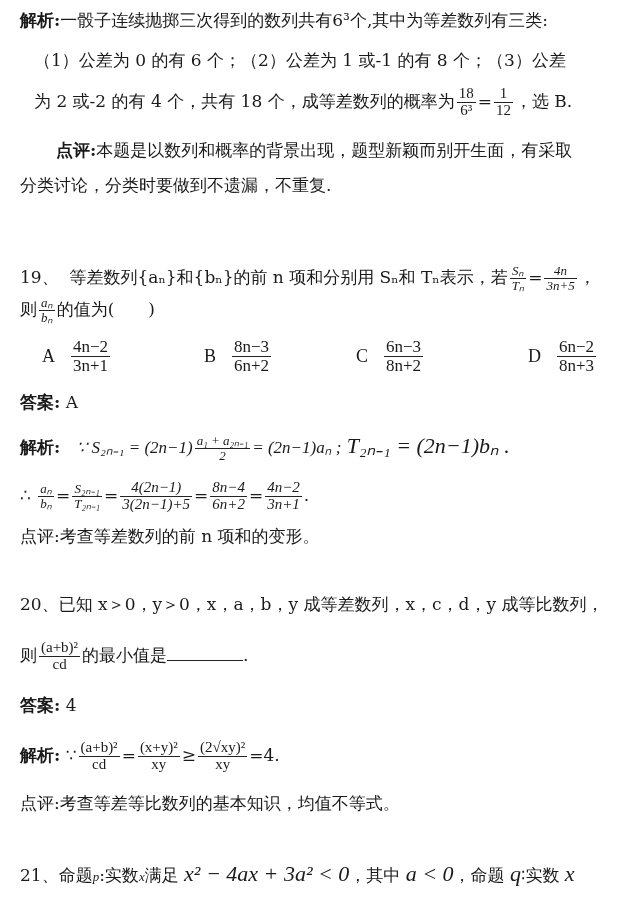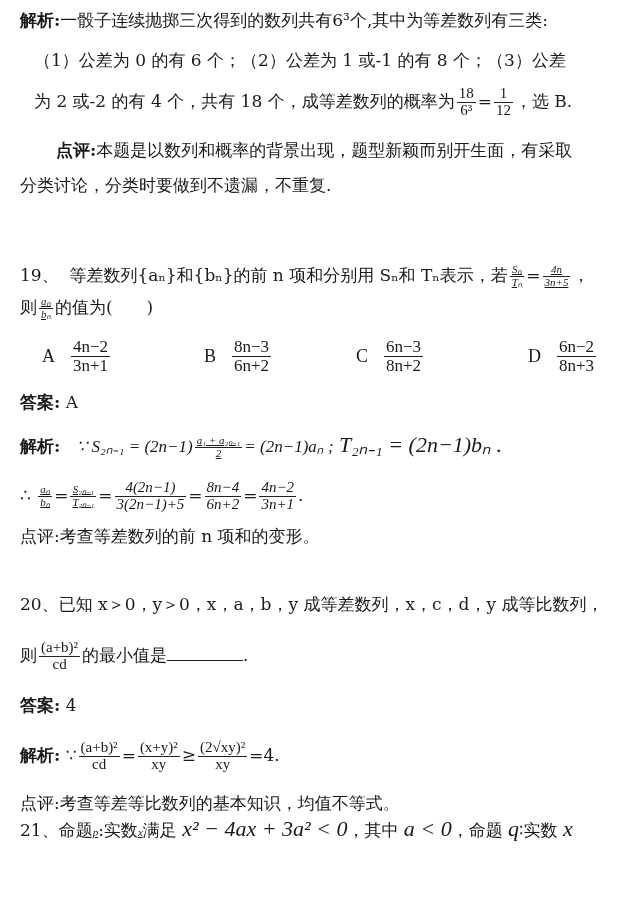--- a/index.html
+++ b/index.html
@@ -7,21 +7,21 @@
     width: 640px; height: 905px; overflow: hidden; position: relative;
     font-family: "DejaVu Serif", "Liberation Serif", serif;
     color: #1a1a1a; font-size: 17px;
   }
   .line { position: absolute; left: 20px; white-space: nowrap; line-height: 1; }
   .b { font-weight: bold; }
   .it { font-style: italic; font-family: "Liberation Serif", serif; }
   .frac { display: inline-block; vertical-align: middle; text-align: center; font-family: "Liberation Serif", serif; margin: 0 2px; }
   .frac > span { display: block; padding: 0 2px; line-height: 1.05; }
   .frac > span.num { border-bottom: 1px solid #222; }
-  .fs13 { font-size: 11px; text-decoration: underline; }
+  .fs13 { font-size: 13px; }
   .fs15 { font-size: 15px; }
   .fs17 { font-size: 17px; }
   .opt { position: absolute; top: 338px; display: flex; align-items: center; gap: 14px; font-family: "Liberation Serif", serif; font-size: 18px; }
   .blank { display: inline-block; width: 76px; border-bottom: 1px solid #222; height: 14px; vertical-align: baseline; }
   .big { font-size: 22px; font-family: "Liberation Serif", serif; }
 </style>
 </head>
 <body>
 
 <div class="line" style="top:12px;">
@@ -95,19 +95,19 @@
 <div class="line" style="top:697px;">
   <span class="b">答案:</span> <span>4</span>
 </div>
 <div class="line" style="top:740px;">
   <span class="b">解析:</span>&nbsp;<span>∵</span><span class="frac fs15"><span class="num">(a+b)²</span><span>cd</span></span><span>=</span><span class="frac fs15"><span class="num">(x+y)²</span><span>xy</span></span><span>≥</span><span class="frac fs15"><span class="num">(2√xy)²</span><span>xy</span></span><span>=4.</span>
 </div>
 <div class="line" style="top:795px;text-align:right;">
   <span>点评:</span><span>考查等差等比数列的基本知识，均值不等式。</span>
 </div>
 
-<div class="line" style="top:818px;">
+<div class="line" style="top:863px;">
   <span>21、</span><span>命题</span><span class="it fs13">p</span><span>:实数</span><span class="it fs13">x</span><span>满足</span>
   <span class="big it">x² − 4ax + 3a² &lt; 0</span><span>，其中</span>
   <span class="big it">a &lt; 0</span><span>，命题</span>
   <span class="big it">q</span><span>∶实数</span>
   <span class="big it">x</span>
 </div>
 
 </body></html>

